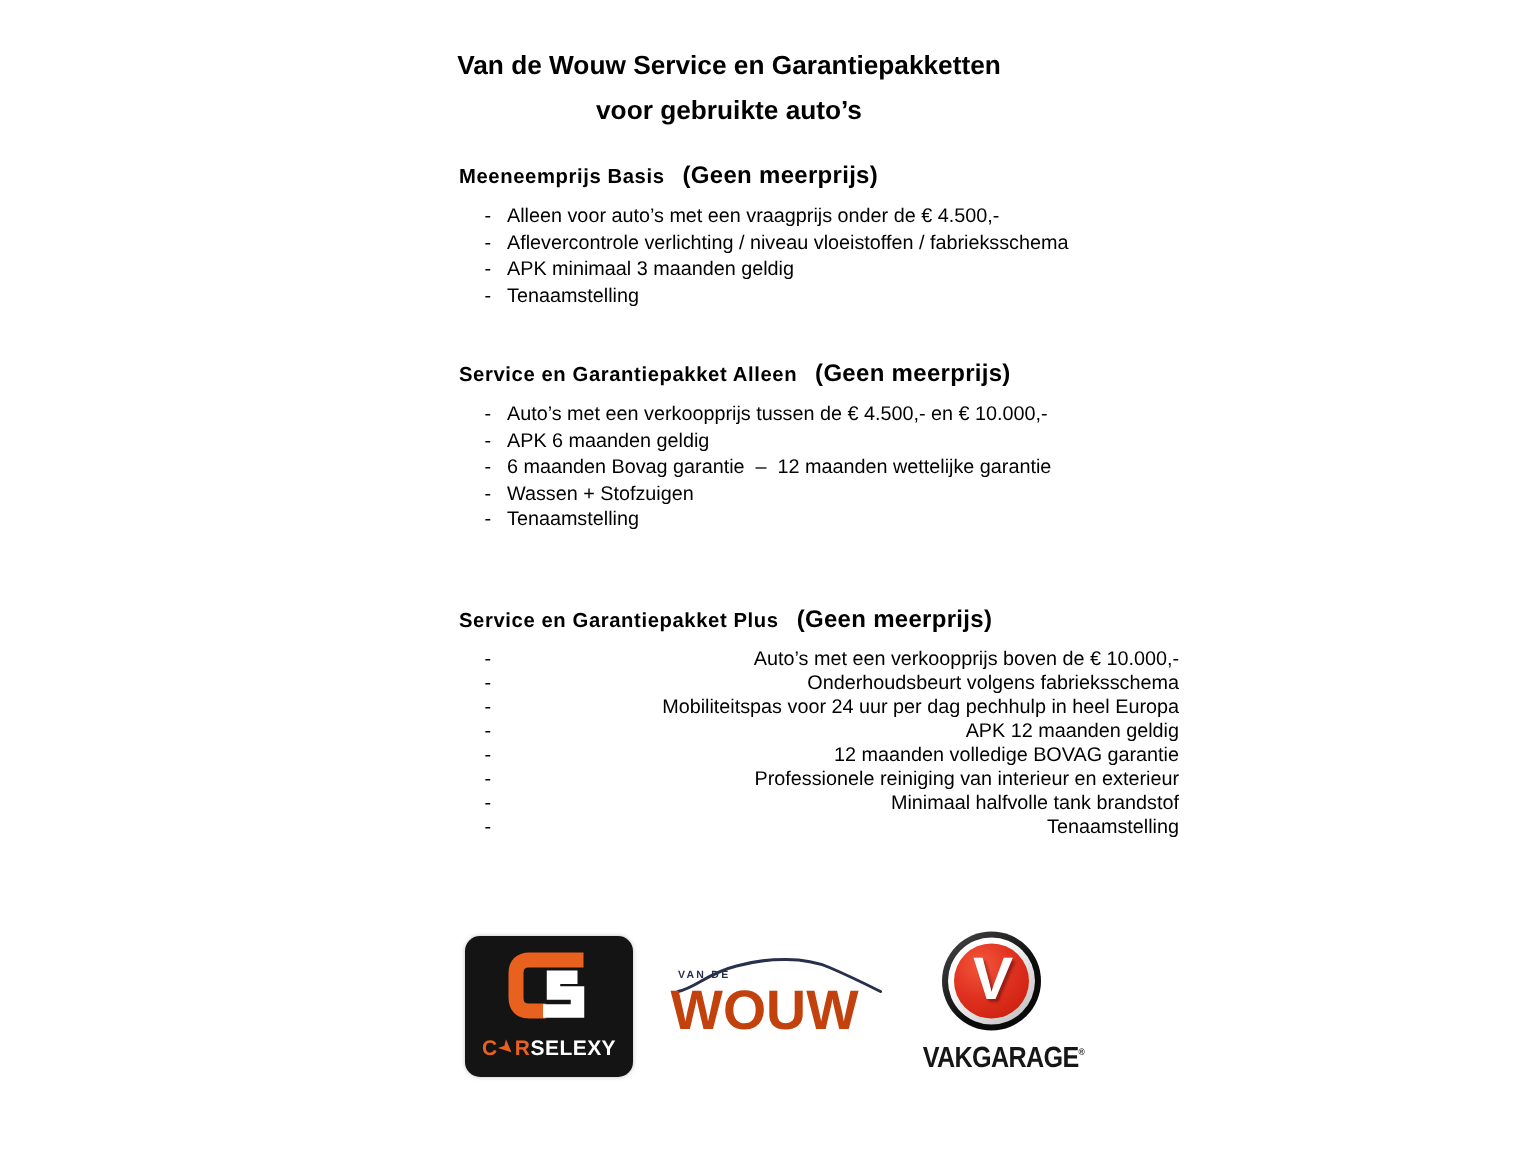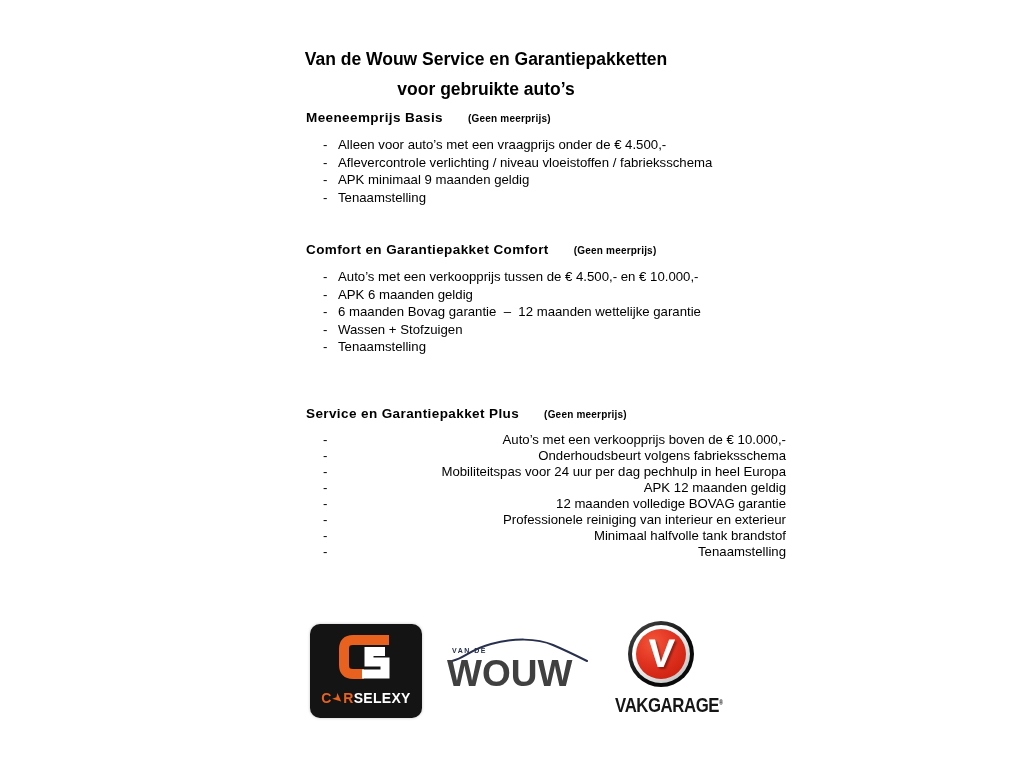--- a/index.html
+++ b/index.html
@@ -3,28 +3,28 @@
 <meta charset="utf-8">
 <style>
   html,body { margin:0; padding:0; background:#ffffff; }
   .page {
     position:relative; width:1024px; height:768px; background:#ffffff;
     font-family:"Liberation Sans", sans-serif; color:#000; overflow:hidden;
   }
 
   
   .doc-title {
-    position:absolute; top:44px; left:0; width:972px; text-align:center;
+    position:absolute; top:28px; left:0; width:972px; text-align:center;
     font-size:17.5px; font-weight:bold; line-height:30px;
   }
 
   
   .pkg { position:absolute; left:306px; width:480px; }
   .pkg h2 { margin:0; font-size:13.5px; font-weight:bold; letter-spacing:0.4px; line-height:16px; }
-  .pkg h2 .note { font-size:10px; margin-left:25px; letter-spacing:0.2px; }
+  .pkg h2 .note { font-size:16px; margin-left:12px; letter-spacing:0.2px; }
   .items { list-style:none; margin:9px 0 0 0; padding:0; font-size:13.2px; }
   .items li { position:relative; padding-left:32px; white-space:pre-wrap; }
   .items li::before { content:"-"; position:absolute; left:17px; }
   .lh17 li { line-height:17.5px; }
   .lh16 li { line-height:16px;text-align:right; }
   .s1 { top:110px; } .s2 { top:242px; } .s3 { top:406px; }
 
   
   .carselexy { position:absolute; left:310px; top:624px; width:112px; height:94px;
     background:#141414; border-radius:10px; box-shadow:0 0 3px rgba(0,0,0,0.25); }
@@ -37,21 +37,21 @@
   .cs-arrow { display:inline-block; color:#E8611F; transform:rotate(42deg);
     font-size:11px; vertical-align:1px; margin:0 1px; }
 
   
   .wouw { position:absolute; left:447px; top:637px; width:142px; height:58px; }
   .wouw-car { position:absolute; left:0; top:0; width:142px; height:26px; }
   .wouw-car path { fill:none; stroke:#28304E; stroke-width:2; stroke-linecap:round; }
   .vande { position:absolute; left:5px; top:10px; font-size:7px; font-weight:bold;
     color:#28304E; letter-spacing:1.5px; }
   .wouw-big { position:absolute; left:0; top:17px; font-size:37px; font-weight:bold;
-    color:#404040; line-height:40px; }
+    color:#c2410c; line-height:40px; }
 
   
   .vak { position:absolute; left:615px; top:619px; width:100px; height:100px; }
   .vak-badge { position:absolute; left:13px; top:2px; width:66px; height:66px; border-radius:50%;
     background:linear-gradient(140deg,#4a4a4a 0%,#0a0a0a 60%);
     display:flex; align-items:center; justify-content:center; }
   .vak-ring { width:58px; height:58px; border-radius:50%;
     background:linear-gradient(140deg,#ffffff 30%,#b9b9b9 100%);
     display:flex; align-items:center; justify-content:center; }
   .vak-red { width:50px; height:50px; border-radius:50%;
@@ -74,28 +74,28 @@
     <div>voor gebruikte auto’s</div>
   </div>
 
   <section class="pkg s1">
     <h2>
       <span>Meeneemprijs Basis</span><span class="note">(Geen meerprijs)</span>
     </h2>
     <ul class="items lh17">
       <li>Alleen voor auto’s met een vraagprijs onder de € 4.500,-</li>
       <li>Aflevercontrole verlichting / niveau vloeistoffen / fabrieksschema</li>
-      <li>APK minimaal 9 maanden geldig</li>
+      <li>APK minimaal 3 maanden geldig</li>
       <li>Tenaamstelling</li>
     </ul>
   </section>
 
   <section class="pkg s2">
     <h2>
-      <span>Comfort en Garantiepakket Comfort</span><span class="note">(Geen meerprijs)</span>
+      <span>Service en Garantiepakket Alleen</span><span class="note">(Geen meerprijs)</span>
     </h2>
     <ul class="items lh17">
       <li>Auto’s met een verkoopprijs tussen de € 4.500,- en € 10.000,-</li>
       <li>APK 6 maanden geldig</li>
       <li>6 maanden Bovag garantie  –  12 maanden wettelijke garantie</li>
       <li>Wassen + Stofzuigen</li>
       <li>Tenaamstelling</li>
     </ul>
   </section>
 

